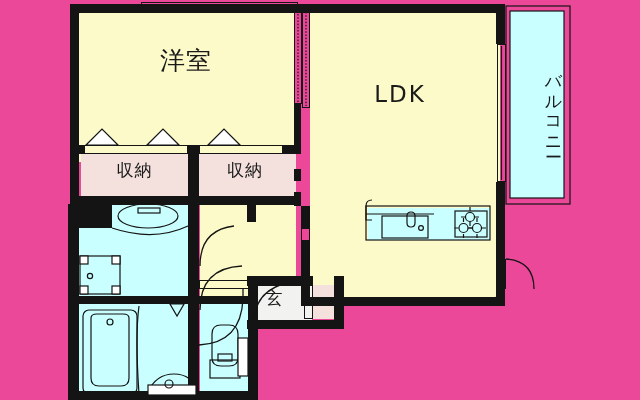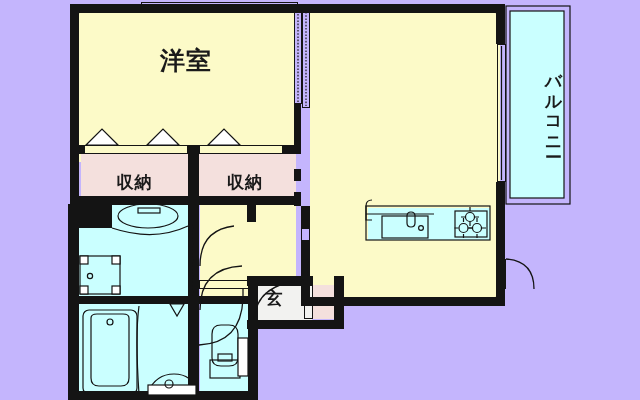--- a/index.html
+++ b/index.html
@@ -1,37 +1,37 @@
 <!DOCTYPE html>
 <html><head>
 <meta charset="utf-8">
 <style>
   html,body{margin:0;padding:0;background:#ffffff;}
   body{width:640px;height:400px;overflow:hidden;
        font-family:"DejaVu Sans","Liberation Sans",sans-serif;}
-  #plan{position:relative;width:640px;height:400px;background:#c4b5fd;font-weight:bold;}
+  #plan{position:relative;width:640px;height:400px;background:#ec4899;}
   .abs{position:absolute;box-sizing:border-box;}
   
   .room{background:#fcfac8;}
   .water{background:#caffff;}
   .closet{background:#f4e0dd;}
   .entrance{background:#f2f2f0;}
   .balcony{background:#caffff;}
   .white{background:#ffffff;}
   
   .wall{background:#141414;}
   .outline{border:1px solid #141414;background:transparent;}
   
   .lbl{position:absolute;color:#1a1a1a;line-height:1.06;
        text-align:center;white-space:nowrap;}
   .lbl-room-name{font-size:25px;letter-spacing:1px;}
   .lbl-room-area{font-size:25px;letter-spacing:0px;}
   .lbl-ldk-name{font-size:23px;letter-spacing:2px;}
   .lbl-ldk-area{font-size:23px;}
-  .lbl-closet{font-size:17px;letter-spacing:1px;margin-top:12px;}
+  .lbl-closet{font-size:17px;letter-spacing:1px;}
   .lbl-genkan{font-size:17px;}
   .lbl-balcony{font-size:17px;letter-spacing:2px;
        writing-mode:vertical-rl;text-orientation:upright;line-height:1.18;}
   svg{position:absolute;left:0;top:0;width:640px;height:400px;
       pointer-events:none;overflow:visible;}
 </style>
 </head>
 <body>
 
 <div id="plan">
@@ -221,20 +221,21 @@
         <line x1="505" y1="306" x2="495" y2="296"></line>
         <line x1="344" y1="276" x2="334" y2="286"></line>
         <line x1="68" y1="391" x2="78" y2="381"></line>
         <line x1="258" y1="391" x2="248" y2="381"></line>
       </g>
     </g>
   </svg>
 
   <div class="lbl lbl-room-name" style="left:118px;top:48px;width:136px;">洋室</div>
 
+  <div class="lbl lbl-ldk-name" style="left:338px;top:82px;width:124px;">LDK</div>
 
   <div class="lbl lbl-closet" style="left:81px;top:161px;width:107px;">収納</div>
   <div class="lbl lbl-closet" style="left:199px;top:161px;width:92px;">収納</div>
 
   <div class="lbl lbl-genkan" style="left:256px;top:289px;width:36px;">玄</div>
 
   <div class="lbl lbl-balcony" style="left:510px;top:26px;width:54px;height:160px;
               display:flex;align-items:flex-start;justify-content:center;">バルコニー</div>
 
 </div>

